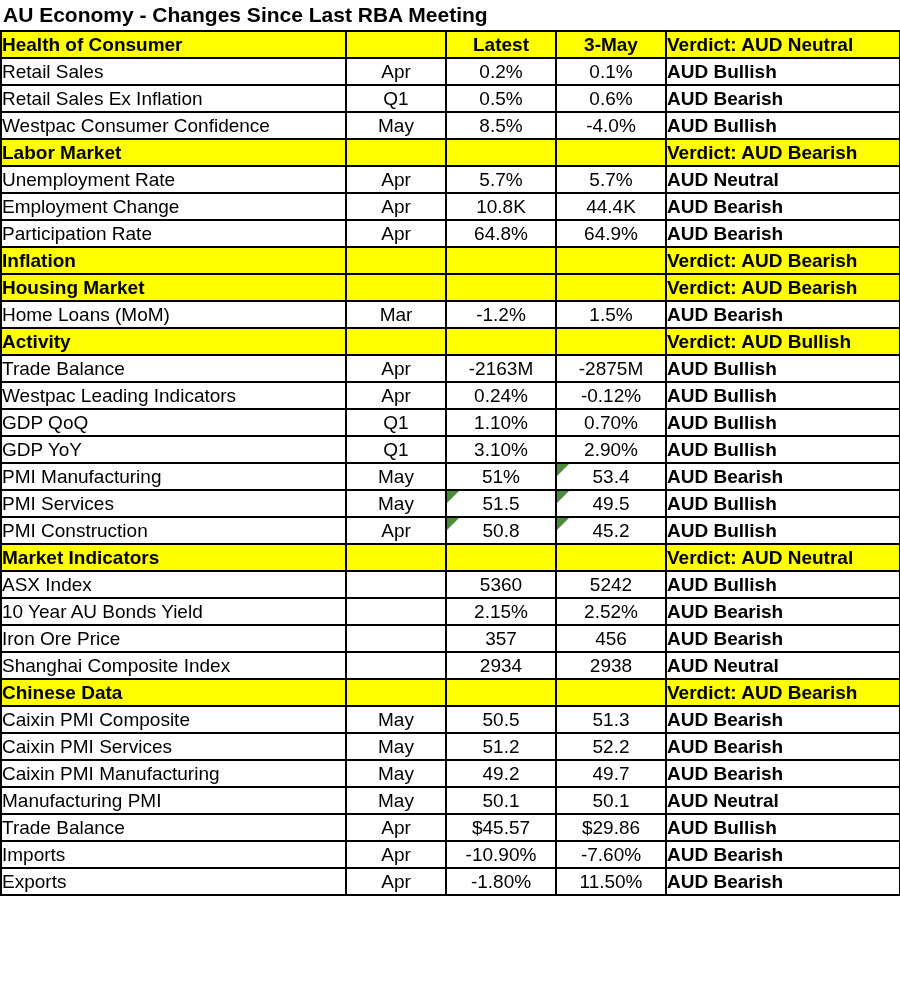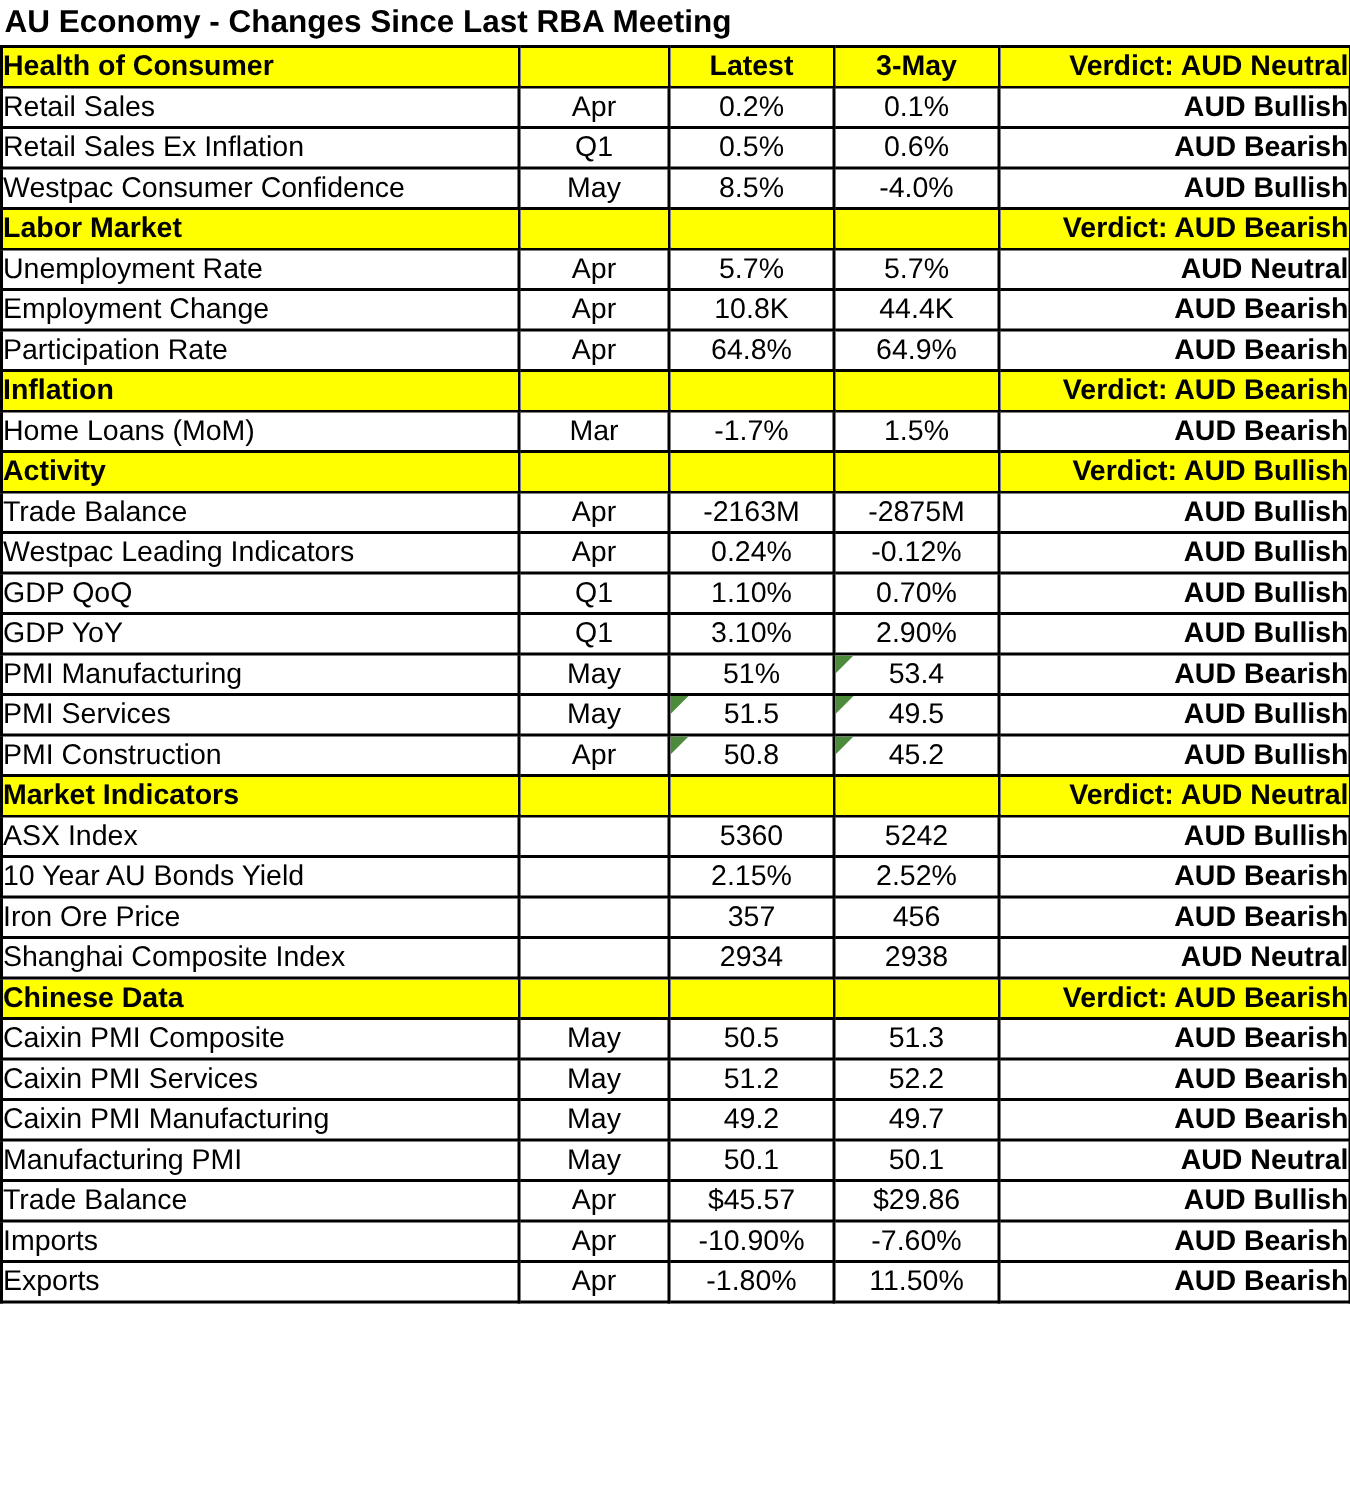--- a/index.html
+++ b/index.html
@@ -38,21 +38,21 @@
     white-space: nowrap;
     overflow: hidden;
   }
   td.left   { text-align: left; padding-left: 4px; }
   td.center { text-align: center; }
   tr.section-row td {
     background: var(--section_bg);
     font-weight: bold;
   }
   td.colhead { font-weight: bold; text-align: center; margin-left: 28px; }
-  td.verdict { font-weight: bold; text-align: right; }
+  td.verdict { font-weight: bold; text-align: left; }
   .v-bullish  { color: var(--bullish); }
   .v-bearish  { color: var(--bearish); }
   .v-neutral  { color: var(--neutral); }
   .hv-bullish { color: var(--bullish_dark); }
   .hv-bearish { color: var(--bearish); }
   .hv-neutral { color: var(--neutral); }
   .corner-flag {
     position: absolute;
     top: 0; left: 0;
     width: 0; height: 0;
@@ -130,24 +130,31 @@
           <td class="center">64.9%</td>
           <td class="verdict v-bearish">AUD Bearish</td>
         </tr>
         <tr class="section-row">
           <td class="left">Inflation</td>
           <td class="center"></td>
           <td class="colhead"></td>
           <td class="colhead"></td>
           <td class="verdict hv-bearish">Verdict: AUD Bearish</td>
         </tr>
+        <tr class="section-row">
+          <td class="left">Housing Market</td>
+          <td class="center"></td>
+          <td class="colhead"></td>
+          <td class="colhead"></td>
+          <td class="verdict hv-bearish">Verdict: AUD Bearish</td>
+        </tr>
         <tr>
           <td class="left">Home Loans (MoM)</td>
           <td class="center">Mar</td>
-          <td class="center">-1.7%</td>
+          <td class="center">-1.2%</td>
           <td class="center">1.5%</td>
           <td class="verdict v-bearish">AUD Bearish</td>
         </tr>
         <tr class="section-row">
           <td class="left">Activity</td>
           <td class="center"></td>
           <td class="colhead"></td>
           <td class="colhead"></td>
           <td class="verdict hv-bullish">Verdict: AUD Bullish</td>
         </tr>

